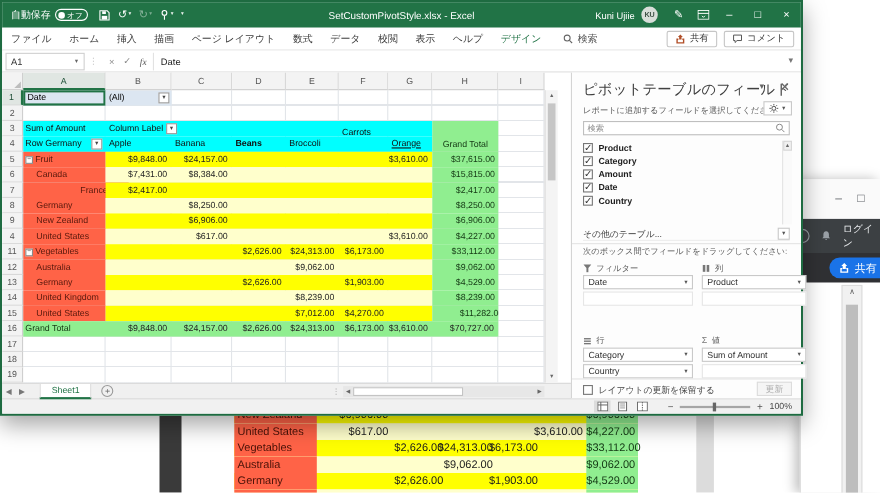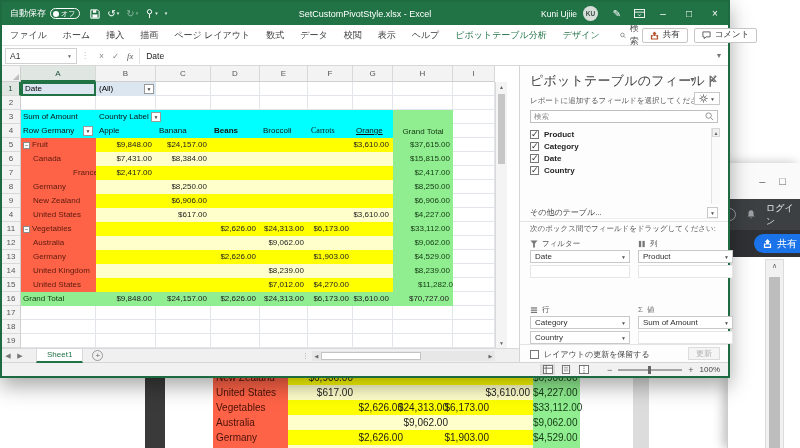--- a/index.html
+++ b/index.html
@@ -278,21 +278,20 @@
           <div class="rtab">ファイル</div>
           <div class="rtab">ホーム</div>
           <div class="rtab">挿入</div>
           <div class="rtab">描画</div>
           <div class="rtab">ページ レイアウト</div>
           <div class="rtab">数式</div>
           <div class="rtab">データ</div>
           <div class="rtab">校閲</div>
           <div class="rtab">表示</div>
           <div class="rtab">ヘルプ</div>
-          <div class="rtab ctx">ピボットテーブル分析</div>
           <div class="rtab ctx">デザイン</div>
         </div>
       <div class="ribbon-search">
         <svg width="9" height="9" viewBox="0 0 10 10">
             <circle cx="4" cy="4" r="3" fill="none" stroke="#666" stroke-width="1.1"></circle>
             <path d="M6.3 6.3 L9 9" stroke="#666" stroke-width="1.1"></path>
           </svg>
         <span>検索</span>
       </div>
       <div class="tabrow-right">
@@ -369,30 +368,30 @@
           <div class="vline" style="left: 286px;"></div>
           <div class="vline" style="left: 331px;"></div>
           <div class="vline" style="left: 371px;"></div>
           <div class="vline" style="left: 431px;"></div>
           <div class="vline" style="left: 473px;"></div>
           <div class="gcell sel-cell" style="left: 0px; top: 0px; width: 75px; background: rgb(220, 230, 241); padding-left: 2px;">Date</div>
           <div class="gcell" style="left: 75px; top: 0px; width: 60px; background: rgb(220, 230, 241); padding-left: 3px;">(All)</div>
           <div class="dd" style="left: 123px; top: 2px;">▼</div>
           <div class="gcell" style="left: 0px; top: 28px; width: 372px; background: rgb(0, 255, 255);"></div>
           <span class="plabel" style="left: 2px; top: 28px;">Sum of Amount</span>
-          <span class="plabel" style="left: 78px; top: 28px;">Country Label</span>
+          <span class="plabel" style="left: 78px; top: 28px;">Column Label</span>
           <div class="dd" style="left: 130px; top: 30px;">▼</div>
           <div class="gcell" style="left: 0px; top: 42px; width: 372px; background: rgb(0, 255, 255);"></div>
           <span class="plabel" style="left: 2px; top: 42px;">Row Germany</span>
           <div class="dd" style="left: 62px; top: 44px;">▼</div>
           <span class="plabel" style="left: 78px; top: 42px;">Apple</span>
           <span class="plabel" style="left: 138px; top: 42px;">Banana</span>
           <span class="plabel" style="left: 193px; top: 42px; font-weight: bold;">Beans</span>
           <span class="plabel" style="left: 242px; top: 42px;">Broccoli</span>
-          <span class="plabel" style="left: 290px; top: 42px; font-family: Liberation Serif, serif;">Carrots</span>
+          <span class="plabel" style="left: 290px; top: 32px;">Carrots</span>
           <span class="plabel" style="left: 335px; top: 42px; text-decoration: underline;">Orange</span>
           <div class="gt-head">Grand Total</div>
           <div class="gcell" style="left: 0px; top: 56px; width: 75px; background: rgb(255, 99, 71);">
             <div class="rowlabel">
               <span class="minusbox">−</span>
               <span>Fruit</span>
             </div>
           </div>
           <div class="band" style="left: 75px; top: 56px; width: 297px; background: rgb(255, 255, 0);">
             <span class="val" style="left: 0px; width: 56px;">$9,848.00</span>
@@ -541,20 +540,24 @@
           <div class="f-item">
             <span class="cb checked"></span>
             <span class="f-name">Product</span>
           </div>
           <div class="f-item">
             <span class="cb checked"></span>
             <span class="f-name">Category</span>
           </div>
           <div class="f-item">
             <span class="cb checked"></span>
+            <span class="f-name">Amount</span>
+          </div>
+          <div class="f-item">
+            <span class="cb checked"></span>
             <span class="f-name">Date</span>
           </div>
           <div class="f-item">
             <span class="cb checked"></span>
             <span class="f-name">Country</span>
           </div>
         </div>
       <div class="p-more">
         <span>その他のテーブル...</span>
         <span class="dd2">▼</span>

